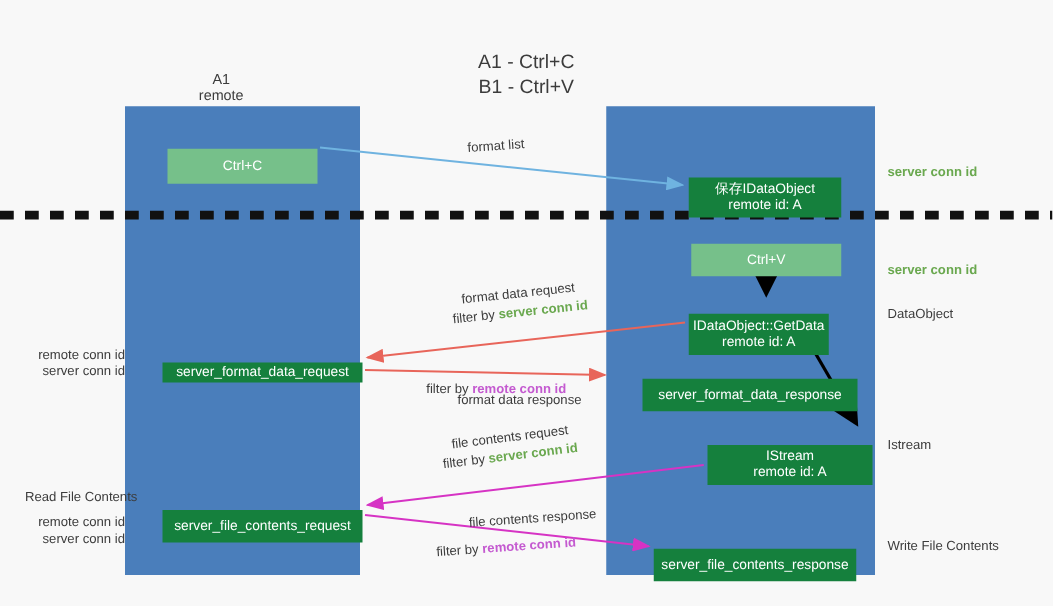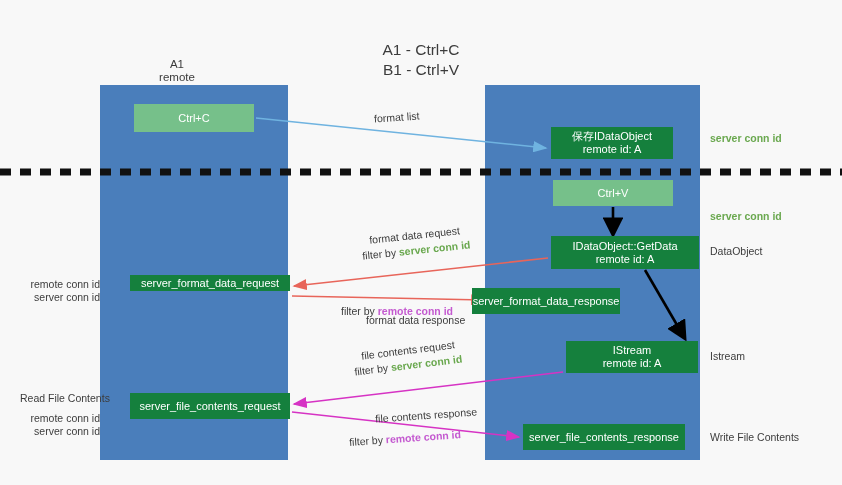--- a/index.html
+++ b/index.html
@@ -26,30 +26,31 @@
     color:#3c3c3c;white-space:pre-line;
   }
   .head-a{left:117px;top:58px;width:120px;}
   .head-b{left:532px;top:58px;width:120px;}
 
   .box{
     position:absolute;box-sizing:border-box;
     display:flex;align-items:center;justify-content:center;text-align:center;
     color:#ffffff;font-size:11px;line-height:13px;white-space:pre-line;
     padding:3px 4px;
+    margin-top:15px;
   }
   .box.green{background:#76c08a;}
   .box.orange{background:#15803d;}
 
   .b-ctrlc   {left:134px;top:104px;width:120px;height:28px;}
   .b-save    {left:551px;top:127px;width:122px;height:32px;}
   .b-ctrlv   {left:553px;top:180px;width:120px;height:26px;}
-  .b-getdata {left:551px;top:236px;width:148px;height:33px;}
+  .b-getdata {left:551px;top:236px;width:112px;height:33px;}
   .b-fmtreq  {left:130px;top:275px;width:160px;height:16px;}
-  .b-fmtresp {left:472px;top:288px;width:148px;height:26px;}
+  .b-fmtresp {left:514px;top:288px;width:172px;height:26px;}
   .b-istream {left:566px;top:341px;width:132px;height:32px;}
   .b-filereq {left:130px;top:393px;width:160px;height:26px;}
   .b-fileresp{left:523px;top:424px;width:162px;height:26px;}
 
   .note{position:absolute;font-size:10.5px;line-height:13px;white-space:pre-line;}
   .note.green-t{color:#6aa84f;font-weight:bold;}
   .note.plain{color:#3c3c3c;}
 
   .n-serv1{left:710px;top:132px;}
   .n-serv2{left:710px;top:210px;}

